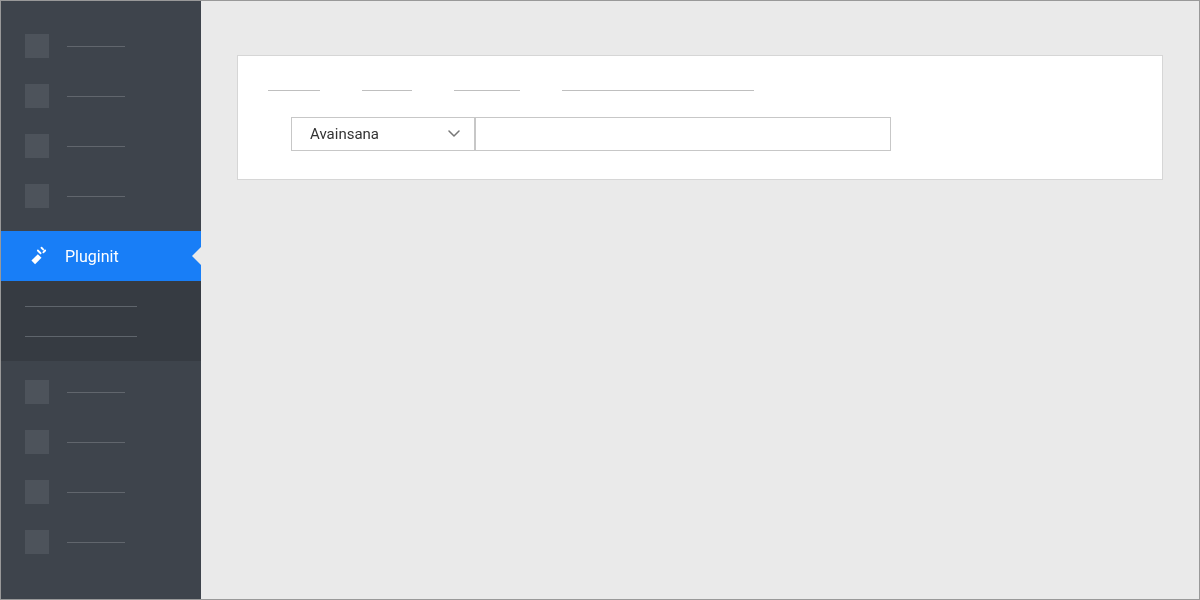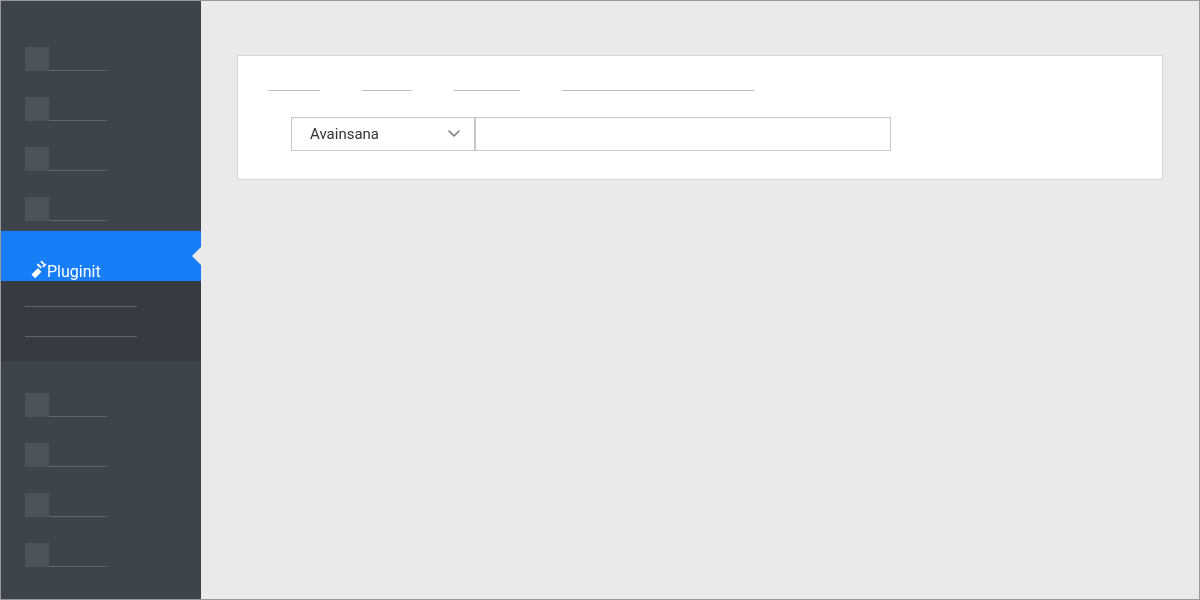--- a/index.html
+++ b/index.html
@@ -23,23 +23,24 @@
     .sidebar {
       width: 200px;
       background: #3e444c;
       flex-shrink: 0;
       display: flex;
       flex-direction: column;
       padding-top: 20px;
     }
     .sidebar-item {
       display: flex;
-      align-items: flex-end;
+      align-items: center;
       height: 50px;
       padding: 0 24px;
+      gap: 18px;
       position: relative;
     }
     .sidebar-item .icon-placeholder {
       width: 24px;
       height: 24px;
       background: #4d535b;
       flex-shrink: 0;
     }
     .sidebar-item .label-placeholder {
       width: 58px;

